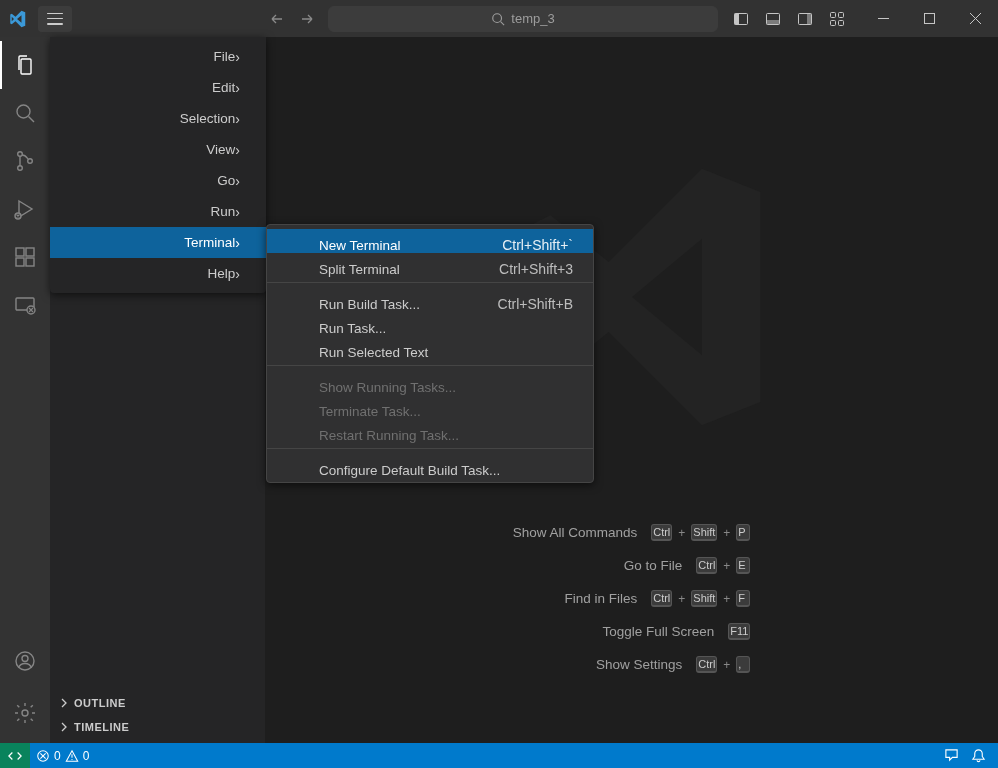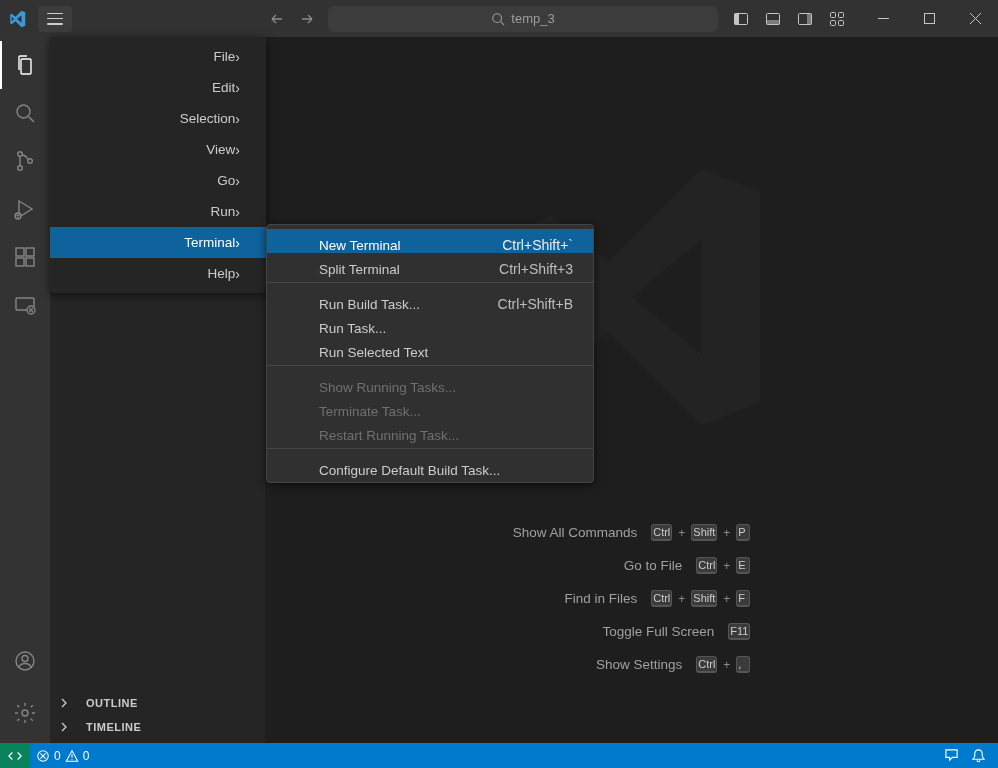--- a/index.html
+++ b/index.html
@@ -39,21 +39,21 @@
   
   .activitybar{position:absolute;left:0;top:37px;bottom:25px;width:50px;background:var(--activity);display:flex;flex-direction:column;align-items:center;padding-top:4px;}
   .act-item{width:50px;height:48px;display:flex;align-items:center;justify-content:center;color:#858585;position:relative;}
   .act-item.active{color:#fff;}
   .act-item.active::before{content:"";position:absolute;left:0;top:0;bottom:0;width:2px;background:#fff;}
   .act-bottom{margin-top:auto;margin-bottom:4px;}
 
   
   .sidebar{position:absolute;left:50px;top:37px;bottom:25px;width:215px;background:var(--sidebar);}
   .sb-collapsed{position:absolute;left:0;right:0;bottom:4px;}
-  .sb-section{height:24px;display:flex;align-items:center;gap:16px;padding-left:8px;color:#ccc;font-size:11px;font-weight:600;letter-spacing:0.5px;}
+  .sb-section{height:24px;display:flex;align-items:center;gap:4px;padding-left:8px;color:#ccc;font-size:11px;font-weight:600;letter-spacing:0.5px;}
   .sb-section svg{flex:none;}
 
   
   .main{position:absolute;left:265px;top:37px;right:0;bottom:25px;background:var(--bg);display:flex;flex-direction:column;align-items:center;justify-content:center;}
   .watermark{position:absolute;top:120px;left:50%;transform:translateX(-50%);}
   .welcome-shortcuts{position:absolute;bottom:70px;display:flex;flex-direction:column;gap:16px;color:#a0a0a0;font-size:13.5px;}
   .ws-row{display:flex;align-items:center;gap:14px;justify-content:flex-end;}
   .ws-label{width:auto;text-align:right;}
   .ws-keys{display:flex;align-items:center;gap:6px;color:#888;font-size:12px;}
   kbd{background:var(--kbd-bg);border:1px solid var(--kbd-border);border-bottom-width:2px;border-radius:3px;padding:1px 1px;font-size:11px;color:#ccc;font-family:inherit;min-width:14px;text-align:left;}

